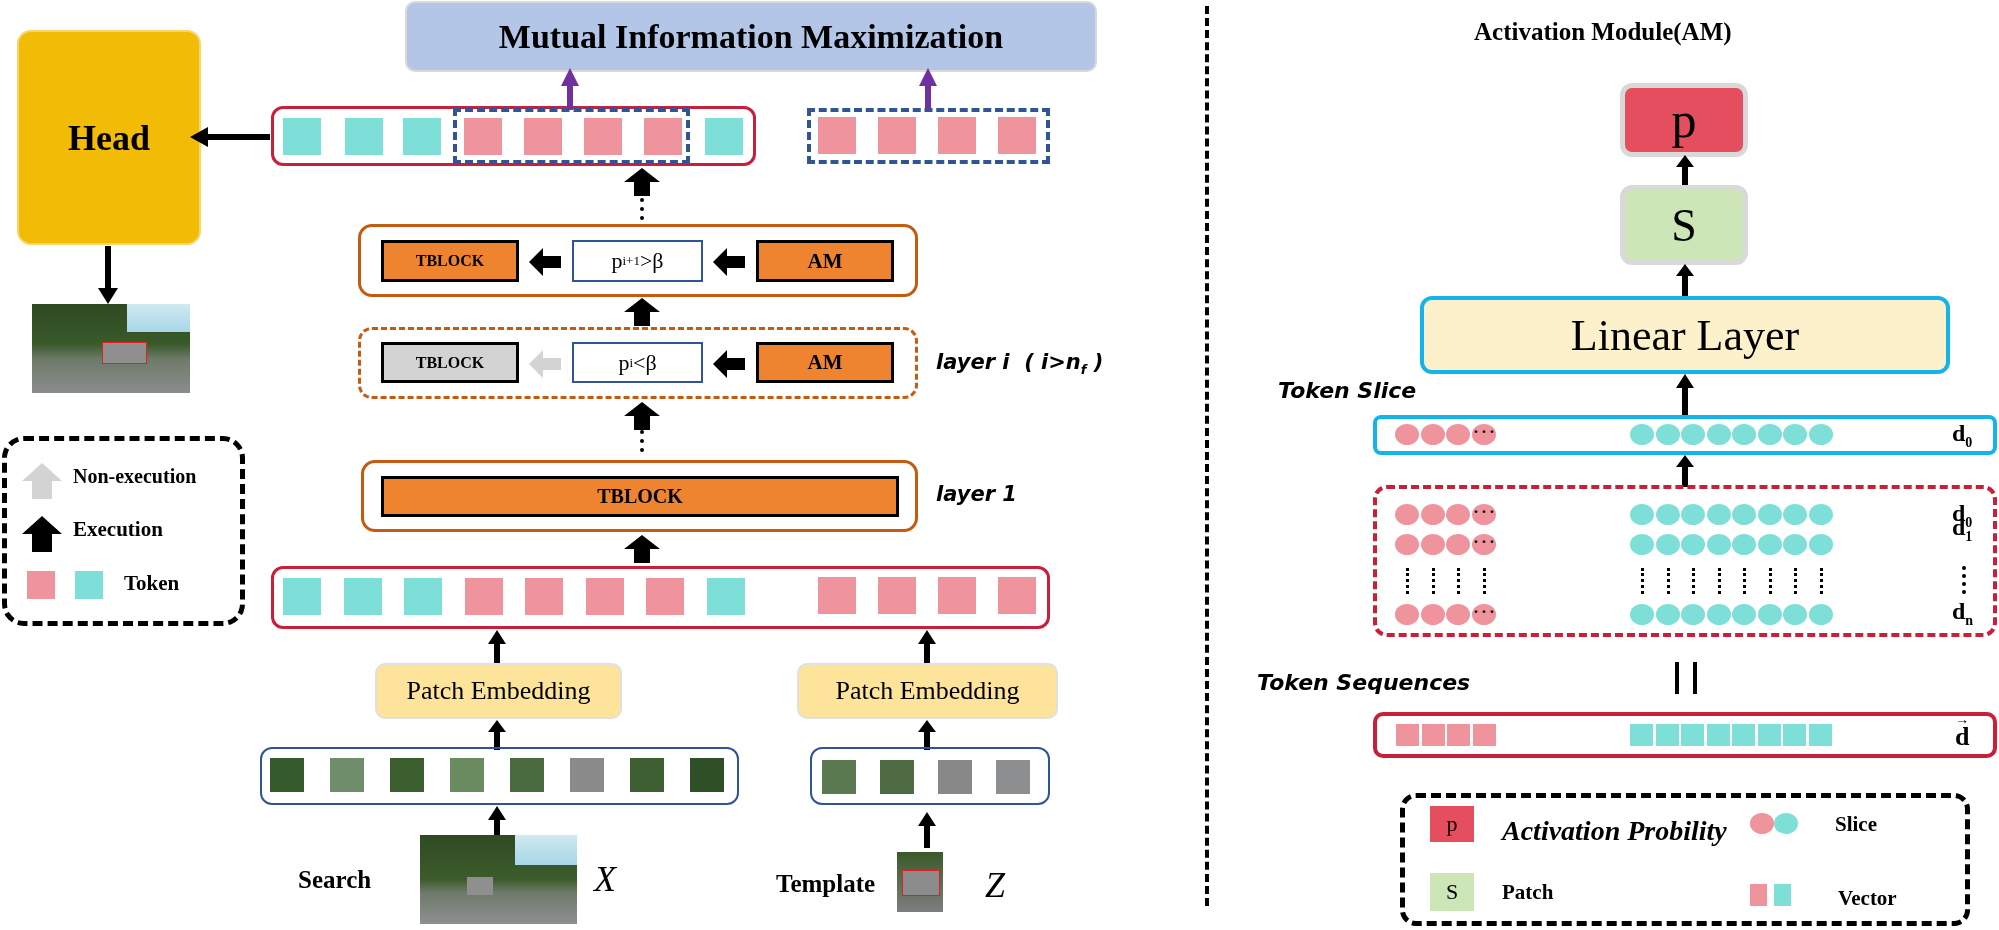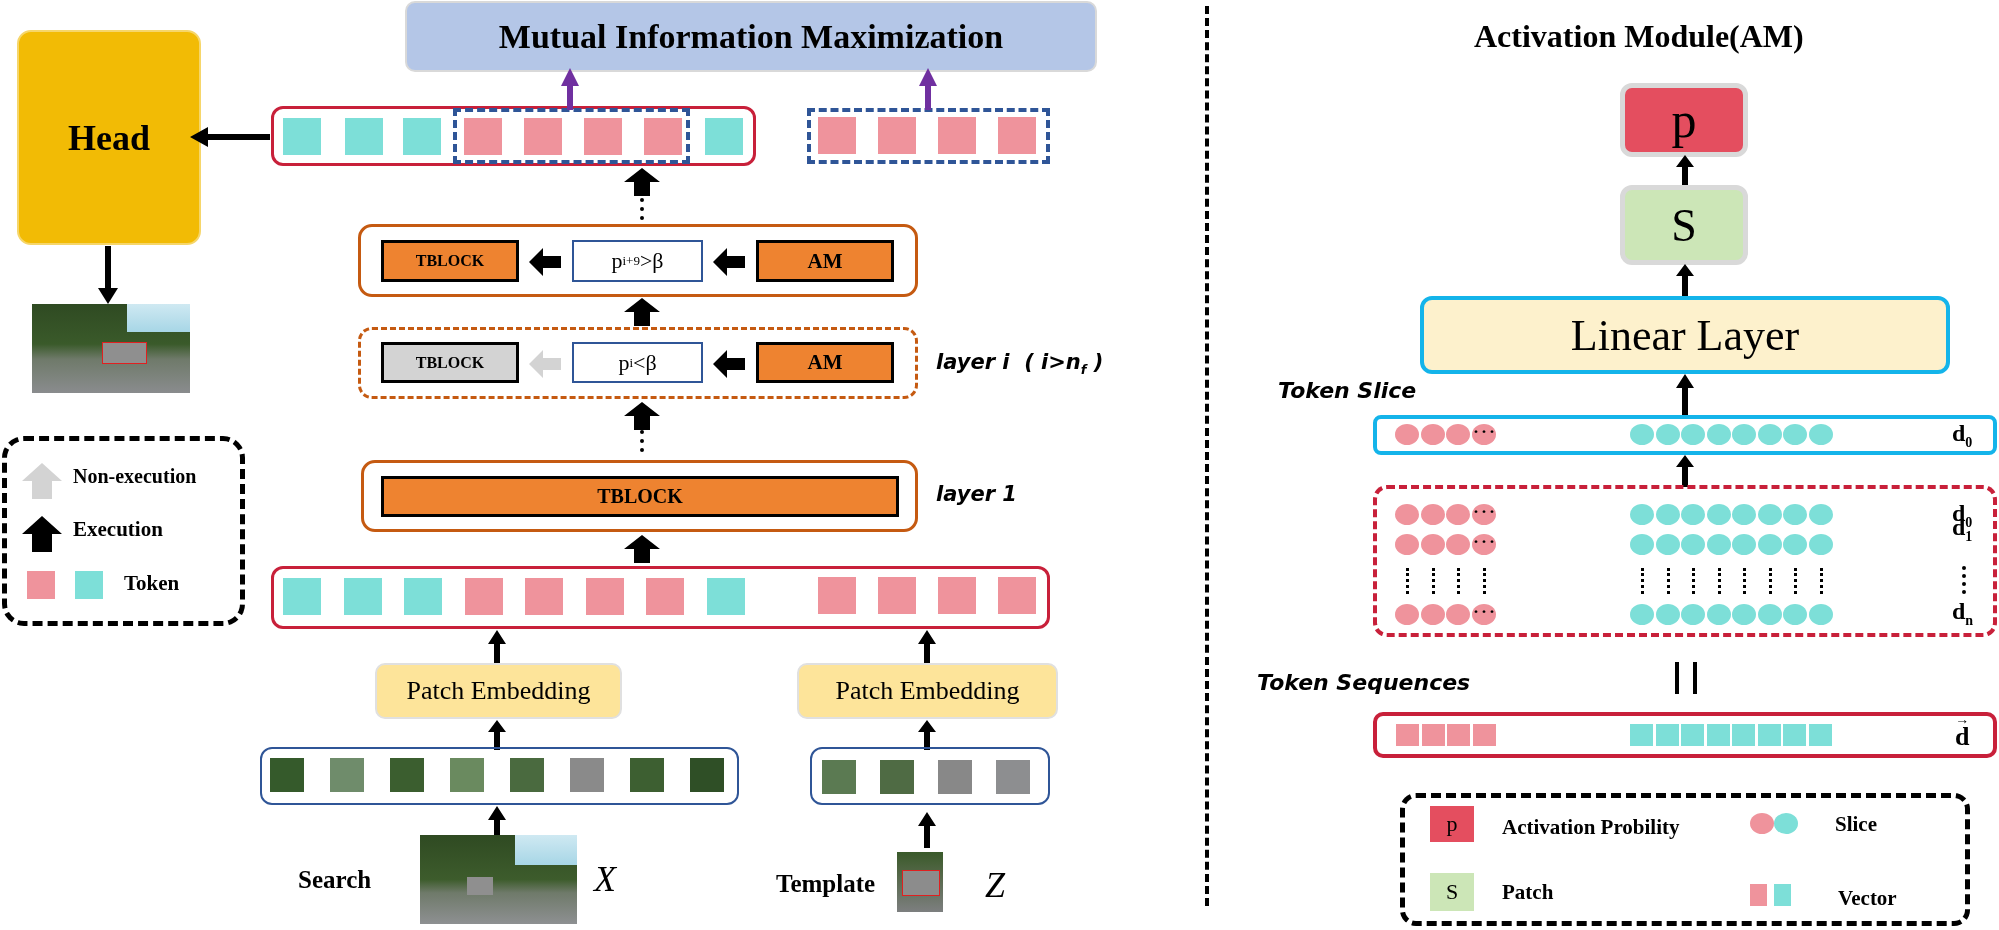--- a/index.html
+++ b/index.html
@@ -84,21 +84,21 @@
 
 <div class="abs" style="left:358px;top:224px;width:560px;height:73px;border:3px solid #c55a11;border-radius:14px;"></div>
 <div class="abs center serif-b" style="left:381px;top:240px;width:138px;height:42px;background:#ee8330;border:3px solid #000;font-size:16px;">
   <span>TBLOCK</span>
 </div>
 <svg class="arr" style="left:529px;top:248px;" width="32" height="28">
   <polygon points="0,14 14,0 14,8 32,8 32,20 14,20 14,28" fill="#000"></polygon>
 </svg>
 <div class="abs center" style="left:572px;top:240px;width:131px;height:42px;border:2px solid #2f5597;font-size:22px;font-family:'Liberation Serif',serif;">
   <span>p</span>
-    <sup style="font-size:13px;">i+9</sup>
+    <sup style="font-size:13px;">i+1</sup>
     <span>&gt;β</span>
 </div>
 <svg class="arr" style="left:713px;top:248px;" width="32" height="28">
   <polygon points="0,14 14,0 14,8 32,8 32,20 14,20 14,28" fill="#000"></polygon>
 </svg>
 <div class="abs center serif-b" style="left:756px;top:240px;width:138px;height:42px;background:#ee8330;border:3px solid #000;font-size:21px;">
   <span>AM</span>
 </div>
 
 <svg class="arr" style="left:624px;top:298px;" width="36" height="28">
@@ -215,21 +215,21 @@
 <div class="abs" style="left:594px;top:858px;font-size:36px;font-style:italic;">X</div>
 
 <div class="abs serif-b" style="left:776px;top:870px;font-size:25px;">Template</div>
 <div class="abs" style="left:897px;top:852px;width:46px;height:60px;background:linear-gradient(180deg,#3a5a2a 0%,#56684a 40%,#7d7f80 100%);">
   <div class="abs" style="left:5px;top:18px;width:38px;height:26px;border:1.5px solid #e02020;background:#8c8c8c;"></div>
 </div>
 <div class="abs" style="left:985px;top:864px;font-size:36px;font-style:italic;">Z</div>
 
 <div class="abs" style="left:1205px;top:6px;width:4px;height:900px;border-left:4px dashed #000;"></div>
 
-<div class="abs serif-b" style="left:1474px;top:18px;font-size:32px;white-space:nowrap;">Activation Module(AM)</div>
+<div class="abs serif-b" style="left:1474px;top:18px;font-size:25px;white-space:nowrap;">Activation Module(AM)</div>
 
 <div class="abs center" style="left:1620px;top:83px;width:128px;height:74px;background:#e44e5f;border:5px solid #d9d9d9;border-radius:12px;font-size:50px;font-family:'Liberation Serif',serif;">
   <span>p</span>
 </div>
 <svg class="arr" style="left:1676px;top:155px;" width="18" height="30">
   <polygon points="9,0 18,12 12,12 12,30 6,30 6,12 0,12" fill="#000"></polygon>
 </svg>
 <div class="abs center" style="left:1620px;top:185px;width:128 px;width:128px;height:80px;background:#cce6b7;border:5px solid #d9d9d9;border-radius:12px;font-size:46px;font-family:'Liberation Serif',serif;">
   <span>S</span>
 </div>
@@ -353,21 +353,21 @@
     <div class="abs cyan" style="left: 1808.5px; top: 724px; width: 23px; height: 22px;"></div>
   </div>
 <div class="abs serif-b" style="left:1955px;top:716px;font-size:26px;line-height:1;">
   <div style="font-size:14px;line-height:8px;text-align:center;">→</div><span>d</span>
 </div>
 
 <div class="abs" style="left:1400px;top:793px;width:570px;height:133px;border:5px dashed #000;border-radius:16px;"></div>
 <div class="abs center" style="left:1430px;top:806px;width:44px;height:36px;background:#e44e5f;font-size:22px;">
   <span>p</span>
 </div>
-<div class="abs serif-b" style="left:1502px;top:815px;font-size:21px;">Activation Probility</div>
+<div class="abs serif-b" style="left:1502px;top:815px;font-size:28px;font-style:italic;">Activation Probility</div>
 <div class="dot pink" style="left:1750px;top:813px;"></div>
 <div class="dot cyan" style="left:1774px;top:813px;"></div>
 <div class="abs serif-b" style="left:1835px;top:812px;font-size:21px;">Slice</div>
 <div class="abs center" style="left:1430px;top:873px;width:44px;height:38px;background:#cce6b7;font-size:22px;">
   <span>S</span>
 </div>
 <div class="abs serif-b" style="left:1502px;top:880px;font-size:21px;">Patch</div>
 <div class="abs pink" style="left:1750px;top:884px;width:17px;height:22px;"></div>
 <div class="abs cyan" style="left:1774px;top:884px;width:17px;height:22px;"></div>
 <div class="abs serif-b" style="left:1838px;top:886px;font-size:21px;text-align:center;">Vector</div>

